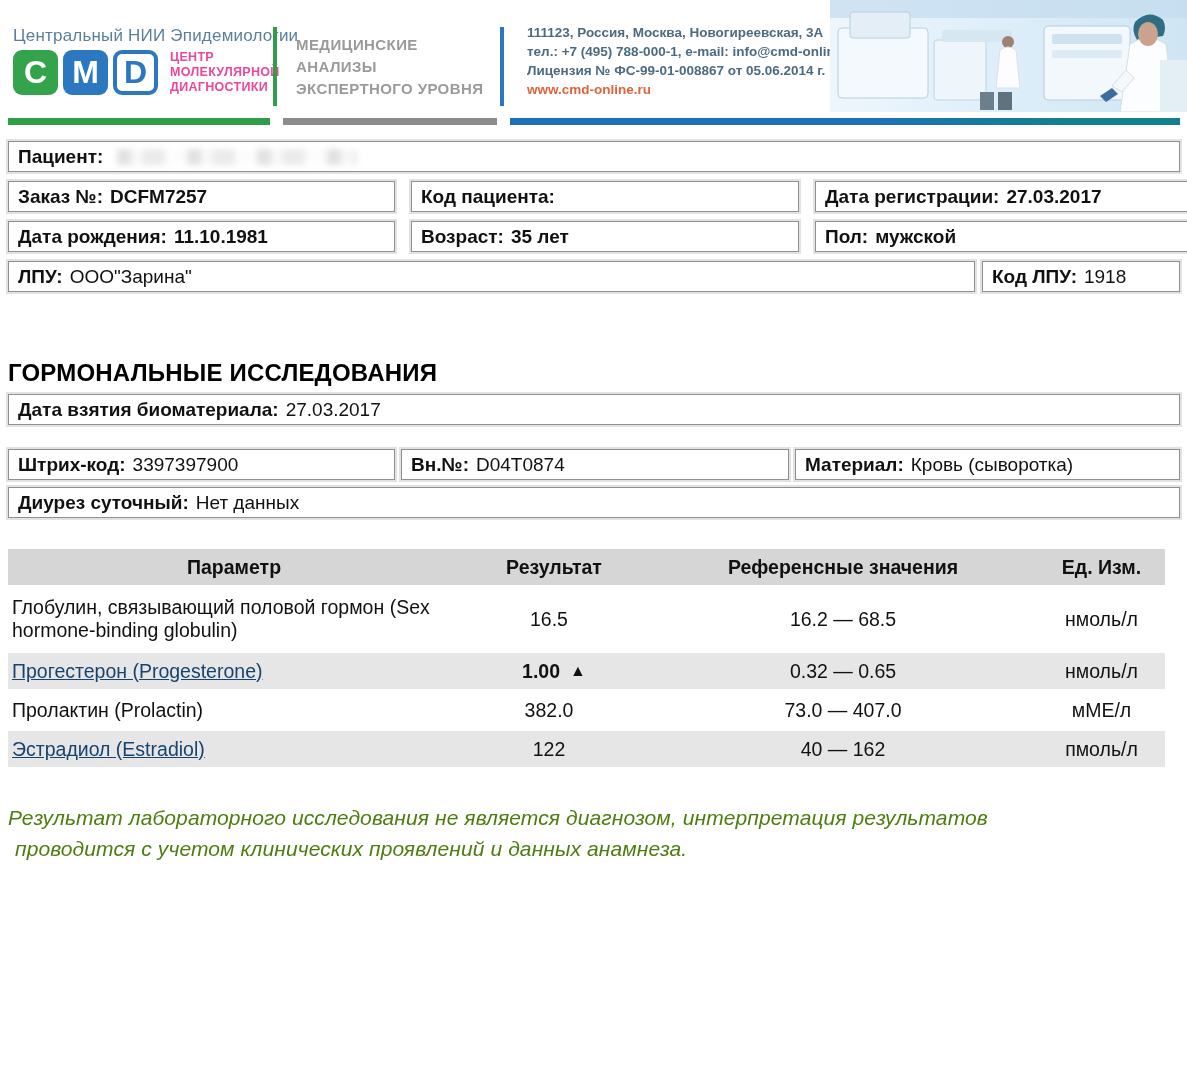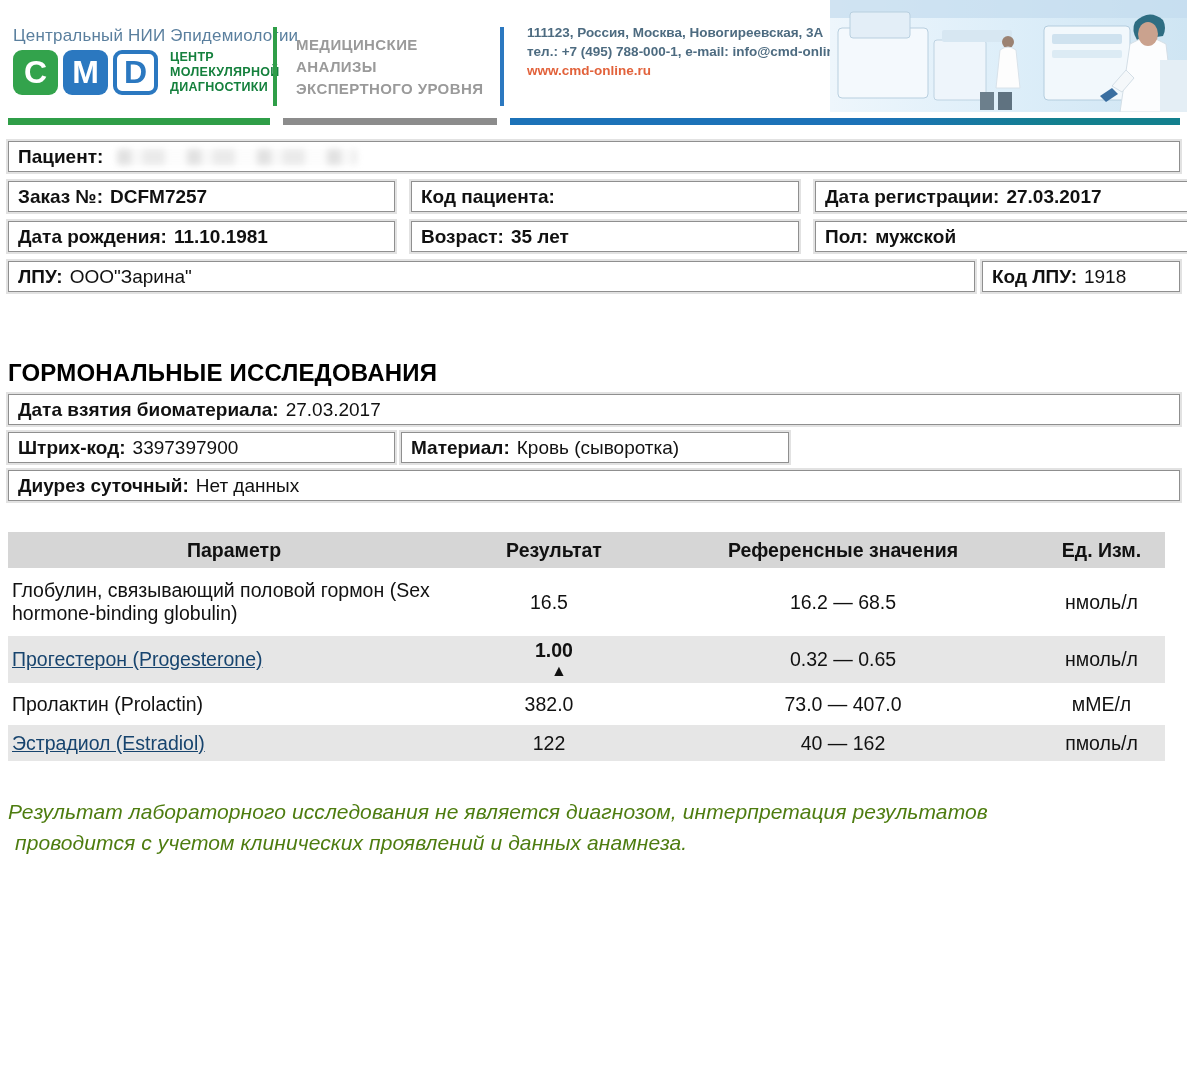--- a/index.html
+++ b/index.html
@@ -14,21 +14,21 @@
   
   .header { position:relative; height:118px; background:#fff; }
   .org-line { position:absolute; left:13px; top:26px; font-size:17px; color:#5a7f9e; letter-spacing:0.2px; }
   .logo-row { position:absolute; left:13px; top:50px; display:flex; align-items:center; }
   .logo-tiles { display:flex; gap:5px; }
   .tile { width:45px; height:45px; border-radius:9px; display:flex; align-items:center; justify-content:center;
           font-size:32px; font-weight:bold; color:#fff; }
   .tile-c { background:#33a34c; }
   .tile-m { background:#2b78c0; }
   .tile-d { background:#fff; border:4px solid #2b78c0; color:#2b78c0; }
-  .logo-subtitle { margin-left:12px; font-size:12.5px; line-height:15px; color:#15803d; font-weight:bold; letter-spacing:0.3px; }
+  .logo-subtitle { margin-left:12px; font-size:12.5px; line-height:15px; color:#ec4899; font-weight:bold; letter-spacing:0.3px; }
   .vdiv { position:absolute; top:27px; width:4px; height:79px; }
   .vdiv-green { left:273px; background:#2f9e48; }
   .vdiv-blue  { left:500px; background:#2b78c0; }
   .tagline { position:absolute; left:296px; top:34px; font-size:15px; line-height:22px; font-weight:bold; color:#9a9a9a; letter-spacing:0.4px; }
   .contact { position:absolute; left:527px; top:23px; font-size:13.5px; line-height:19px; color:#4d6b80; font-weight:bold; }
   .contact .site { color:#e2623b; }
   .photo { position:absolute; right:0; top:0; width:357px; height:112px; }
 
   
   .bars { position:absolute; top:118px; left:0; width:1187px; height:8px; }
@@ -47,32 +47,32 @@
   .row3 { display:grid; grid-template-columns:387px 388px 385px; column-gap:16px; margin-top:9px; }
   .rowlpu { display:grid; grid-template-columns:967px 198px; column-gap:7px; margin-top:9px; }
   .patient-box { margin-top:9px; font-weight:bold;align-items:center; }
   .redacted { display:inline-block; margin-left:14px; width:240px; height:16px; border-radius:3px;
               background:repeating-linear-gradient(90deg,#c9c9c9 0 14px,#f2f2f2 14px 26px,#d9d9d9 26px 48px,#fafafa 48px 70px);
               filter:blur(3px); opacity:0.55; }
 
   
   .section-title { margin-top:67px; font-size:24px; font-weight:800; letter-spacing:0.2px; color:#000; }
   .sample-box { margin-top:12px; }
-  .row3b { display:grid; grid-template-columns:387px 388px 385px; column-gap:6px; margin-top:7px; }
+  .row3b { display:grid; grid-template-columns:387px 388px 385px; column-gap:6px; margin-top:24px; }
   .fullbox { margin-top:7px; }
 
   
   .table { margin-top:31px; }
   .trow { display:grid; grid-template-columns:452px 188px 390px 127px; margin-bottom:3px; }
   .cell { display:flex; align-items:center; justify-content:center; font-size:19.5px; padding:3px 8px; min-height:36px; text-align:center; }
   .cell.param { justify-content:flex-start; text-align:left; padding-left:4px; }
   .thead .cell { background:#d6d6d6; font-weight:bold; min-height:36px; }
   .shaded .cell { background:#e6e6e6; }
   .plink { color:#17446e; text-decoration:underline; cursor:pointer; }
-  .res-bold { font-weight:bold;flex-direction:column; }
+  .res-bold { font-weight:bold; }
   .flag { margin-left:10px; font-size:16px; }
   .tall .cell { min-height:62px; }
 
   
   .note { margin-top:35px; font-style:italic; font-size:21px; line-height:31px; color:#4d7c0f; letter-spacing:0.1px; }
   .note .l2 { padding-left:7px; }
 </style>
 </head>
 <body>
 
@@ -100,20 +100,21 @@
       <div>МЕДИЦИНСКИЕ</div>
       <div>АНАЛИЗЫ</div>
       <div>ЭКСПЕРТНОГО УРОВНЯ</div>
     </div>
 
     <div class="vdiv vdiv-blue"></div>
 
     <div class="contact">
       <div>111123, Россия, Москва, Новогиреевская, 3А</div>
       <div>тел.: +7 (495) 788-000-1, e-mail: info@cmd-online.ru</div>
+      <div>Лицензия № ФС-99-01-008867 от 05.06.2014 г.</div>
       <div class="site">www.cmd-online.ru</div>
     </div>
 
     <svg class="photo" viewBox="0 0 357 112" xmlns="http://www.w3.org/2000/svg">
       <defs>
         <linearGradient id="bg" x1="0" y1="0" x2="1" y2="0">
           <stop offset="0" stop-color="#eef6fc"></stop>
             <stop offset="0.5" stop-color="#ddeef9"></stop>
             <stop offset="1" stop-color="#cfe5f3"></stop>
         </linearGradient>
@@ -201,20 +202,24 @@
       <b>Дата взятия биоматериала:</b>
       <span class="val">27.03.2017</span>
     </div>
 
     <div class="row3b">
       <div class="box">
         <b>Штрих-код:</b>
         <span class="val">3397397900</span>
       </div>
       <div class="box">
+        <b>Вн.№:</b>
+        <span class="val">D04T0874</span>
+      </div>
+      <div class="box">
         <b>Материал:</b>
         <span class="val">Кровь (сыворотка)</span>
       </div>
     </div>
 
     <div class="box fullbox">
       <b>Диурез суточный:</b>
       <span class="val">Нет данных</span>
     </div>
 

